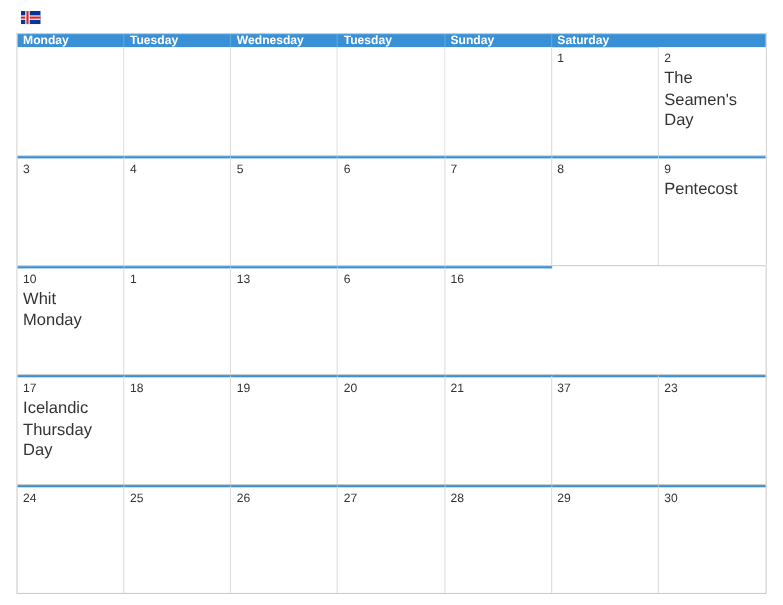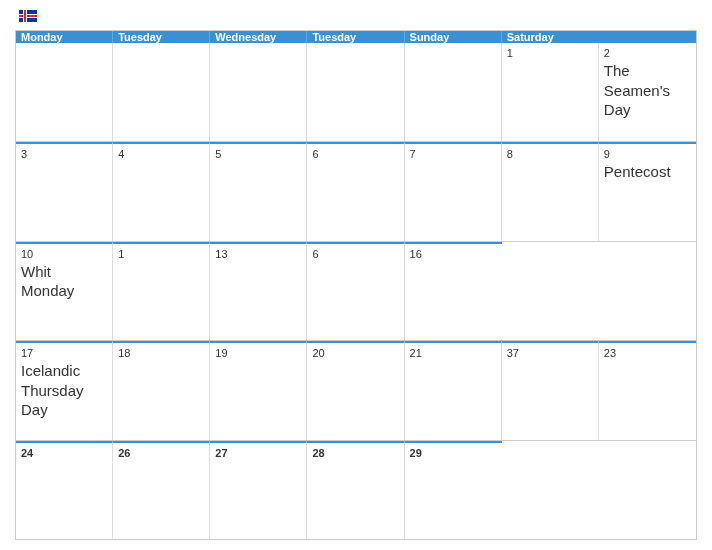--- a/index.html
+++ b/index.html
@@ -101,21 +101,20 @@
 
     .cal-row {
       display: grid;
       grid-template-columns: repeat(7, 1fr);
       flex: 1;
       border-bottom: 1px solid #ccc;
     }
 
     .cal-row:last-child {
       border-bottom: none;
-      font-weight: bold;
     }
 
     .cal-cell {
       border-right: 1px solid #ddd;
       padding: 4px 5px;
       vertical-align: top;
       position: relative;
       min-height: 70px;
     }
 
@@ -246,27 +245,33 @@
           </div>
           <div class="cal-cell blue-top">
             <span class="day-number">23</span>
           </div>
         </div>
         <div class="cal-row">
           <div class="cal-cell blue-top">
             <span class="day-number">24</span>
           </div>
           <div class="cal-cell blue-top">
+            <span class="day-number">25</span>
+          </div>
+          <div class="cal-cell blue-top">
             <span class="day-number">26</span>
           </div>
           <div class="cal-cell blue-top">
             <span class="day-number">27</span>
           </div>
           <div class="cal-cell blue-top">
             <span class="day-number">28</span>
           </div>
           <div class="cal-cell blue-top">
             <span class="day-number">29</span>
+          </div>
+          <div class="cal-cell blue-top">
+            <span class="day-number">30</span>
           </div>
         </div>
       </div>
   </div>
 </div>
 
 </body></html>

